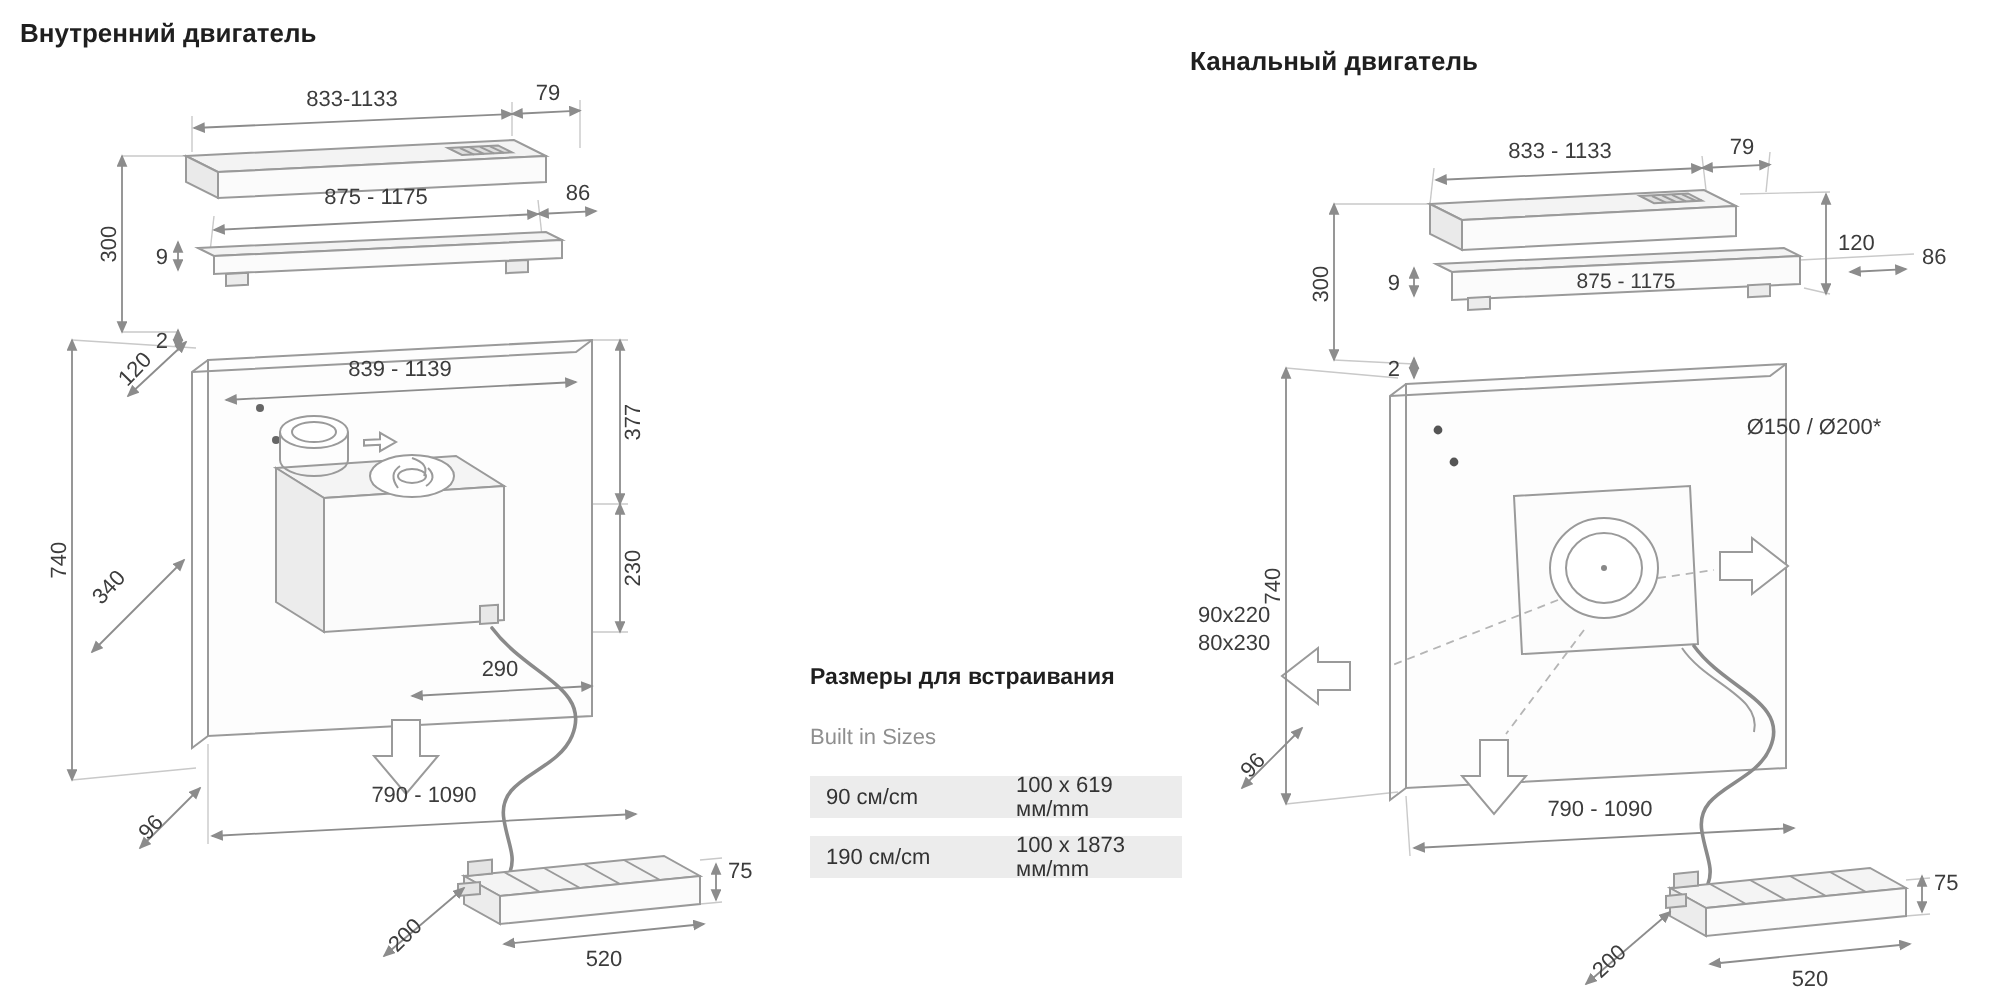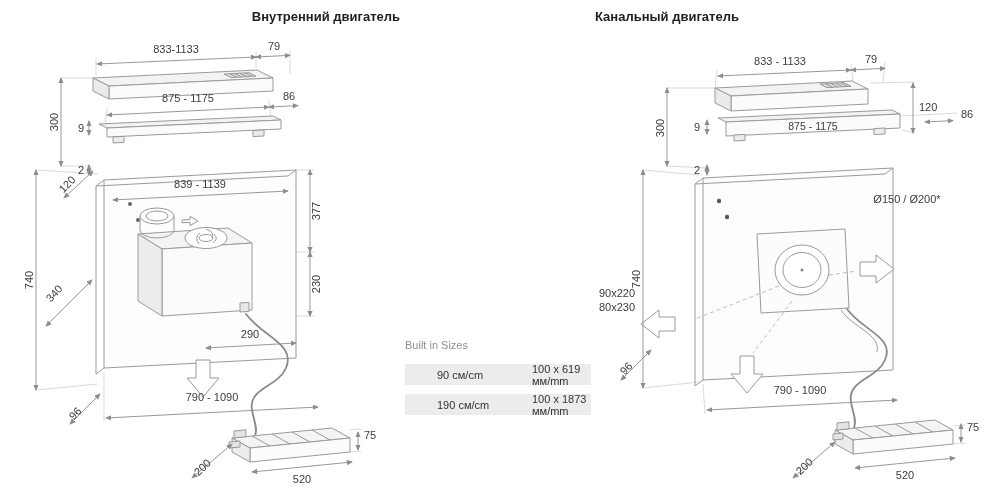--- a/index.html
+++ b/index.html
@@ -1,41 +1,41 @@
 <!DOCTYPE html>
 <html style="--title_text: #1f1f1f; --subtitle_text: #8f8f8f; --dim_text: #3c3c3c; --draw_line: #9a9a9a; --dim_line: #8c8c8c; --ext_line: #c9c9c9; --row_bg: #ececec;"><head>
 <meta charset="utf-8">
 <style>
   html,body{margin:0;padding:0;background:#fff;}
   .page{position:relative;width:1000px;height:500px;background:#fff;overflow:hidden;
         font-family:"Liberation Sans",sans-serif;}
   .col{position:absolute;top:0;}
-  .col-left{left:0;width:400px;text-align:right;}
+  .col-left{left:0;width:400px;}
   .col-right{left:595px;width:405px;}
   .titles{padding:10px 0 0 10px;height:28px;}
-  .col-right .titles{padding-left:0;}
+  .col-right .titles{padding-left:0;margin-top:14px;}
   .title-ru{font-size:13px;font-weight:bold;color:var(--title_text,#1f1f1f);line-height:1.15;}
   .title-en{font-size:12px;color:var(--subtitle_text,#8f8f8f);line-height:1.2;}
   svg{display:block;}
   svg text{font-family:"Liberation Sans",sans-serif;fill:var(--dim_text,#3c3c3c);font-size:11px;}
   svg text.ts{font-size:10.5px;}
   .o{stroke:var(--draw_line,#9a9a9a);stroke-width:1;fill:none;}
   .of{stroke:var(--draw_line,#9a9a9a);stroke-width:1;}
   .d{stroke:var(--dim_line,#8c8c8c);stroke-width:0.9;fill:none;}
   .e{stroke:var(--ext_line,#c9c9c9);stroke-width:0.7;fill:none;}
   .dash{stroke:#b5b5b5;stroke-width:0.9;stroke-dasharray:4 3;fill:none;}
   .cable{stroke:#8a8a8a;stroke-width:1.8;fill:none;stroke-linecap:round;}
   .cable2{stroke:#9c9c9c;stroke-width:1;fill:none;}
   .center-table{position:absolute;left:405px;top:333px;width:186px;}
   .tbl-title-ru{font-size:11.5px;font-weight:bold;color:var(--title_text,#1f1f1f);}
-  .tbl-title-en{font-size:11px;color:var(--subtitle_text,#8f8f8f);margin-top:6px;}
+  .tbl-title-en{font-size:11px;color:var(--subtitle_text,#8f8f8f);margin-top:18px;}
   .tbl-rows{margin-top:13px;}
   .tbl-row{display:flex;align-items:center;background:var(--row_bg,#ececec);height:21px;
            margin-bottom:9px;font-size:11px;color:#333;}
-  .tbl-size{width:95px;padding-left:20px;margin-left:12px;}
+  .tbl-size{width:95px;padding-left:8px;}
   .tbl-dims{flex:1;}
 </style>
 </head>
 <body>
 
 <div class="page">
 
   <div class="col col-left">
     <div class="titles">
       <div class="title-ru">Внутренний двигатель</div>
@@ -171,20 +171,21 @@
         <text x="78" y="378" text-anchor="middle" transform="rotate(-47 78 378)">96</text>
         <text x="212" y="363" text-anchor="middle">790 - 1090</text>
         <text x="364" y="401">75</text>
         <text x="203" y="433" text-anchor="middle" transform="rotate(-44 203 430)">200</text>
         <text x="302" y="445" text-anchor="middle">520</text>
       </g>
     </svg>
   </div>
 
   <div class="center-table">
+    <div class="tbl-title-ru">Размеры для встраивания</div>
     <div class="tbl-title-en">Built in Sizes</div>
     <div class="tbl-rows">
       <div class="tbl-row">
         <span class="tbl-size">90 см/cm</span>
         <span class="tbl-dims">100 x 619 мм/mm</span>
       </div>
       <div class="tbl-row">
         <span class="tbl-size">190 см/cm</span>
         <span class="tbl-dims">100 x 1873 мм/mm</span>
       </div>

